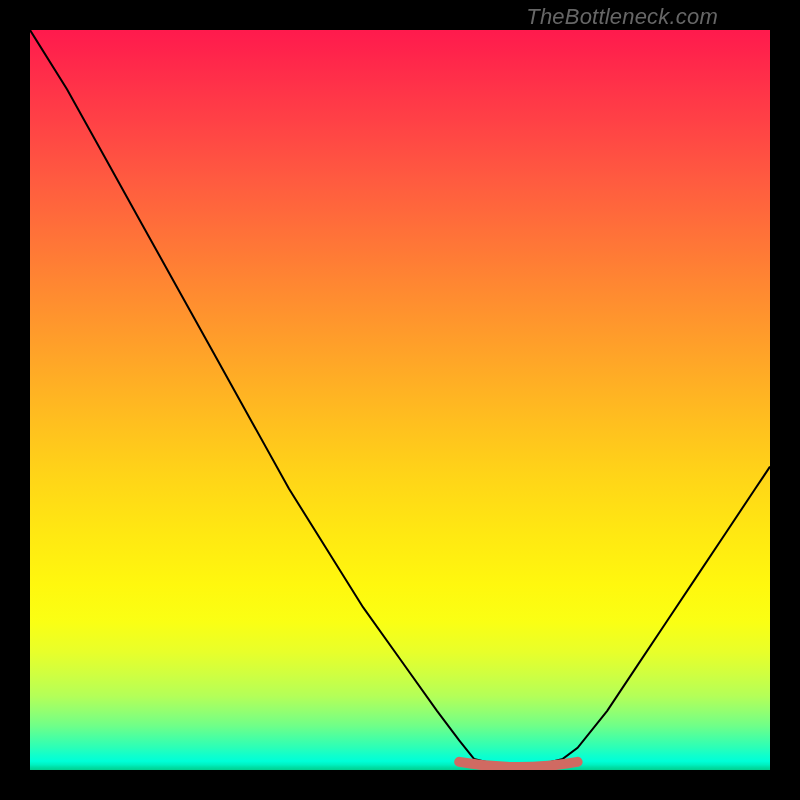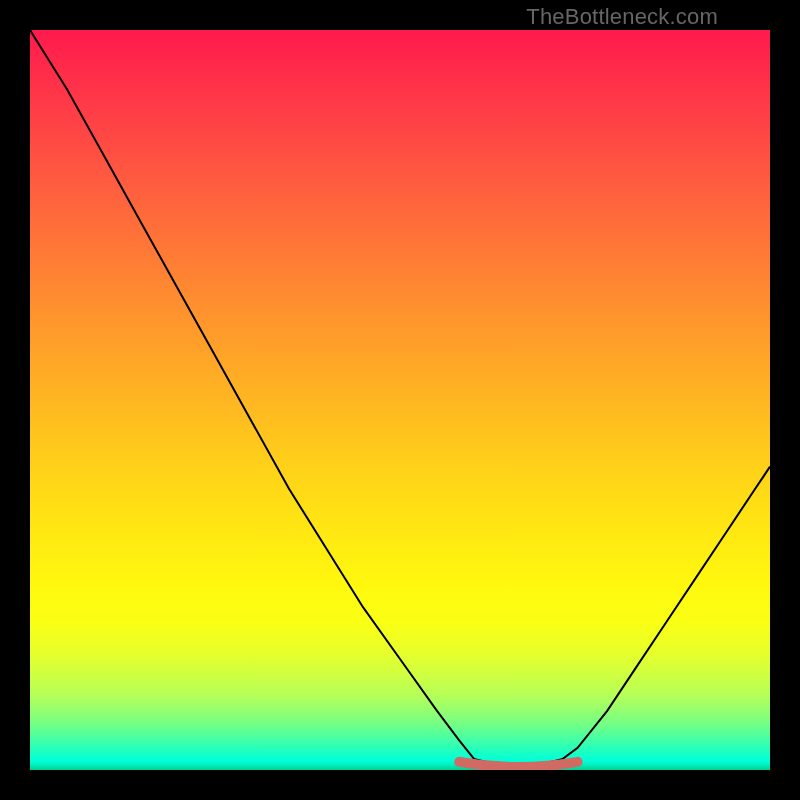--- a/index.html
+++ b/index.html
@@ -4,20 +4,21 @@
 <style>
   * { margin: 0; padding: 0; box-sizing: border-box; }
   html, body { width: 800px; height: 800px; overflow: hidden; }
   body { background: #000; font-family: Arial, sans-serif; }
   
   .stage {
     position: relative;
     width: 728px;
     height: 800px;
     background: #000;
+    font-style: italic;
   }
   
   .watermark {
     position: absolute;
     top: 4px;
     right: 10px;
     color: #666;
     font-size: 22px;
     font-weight: normal;
     z-index: 10;

